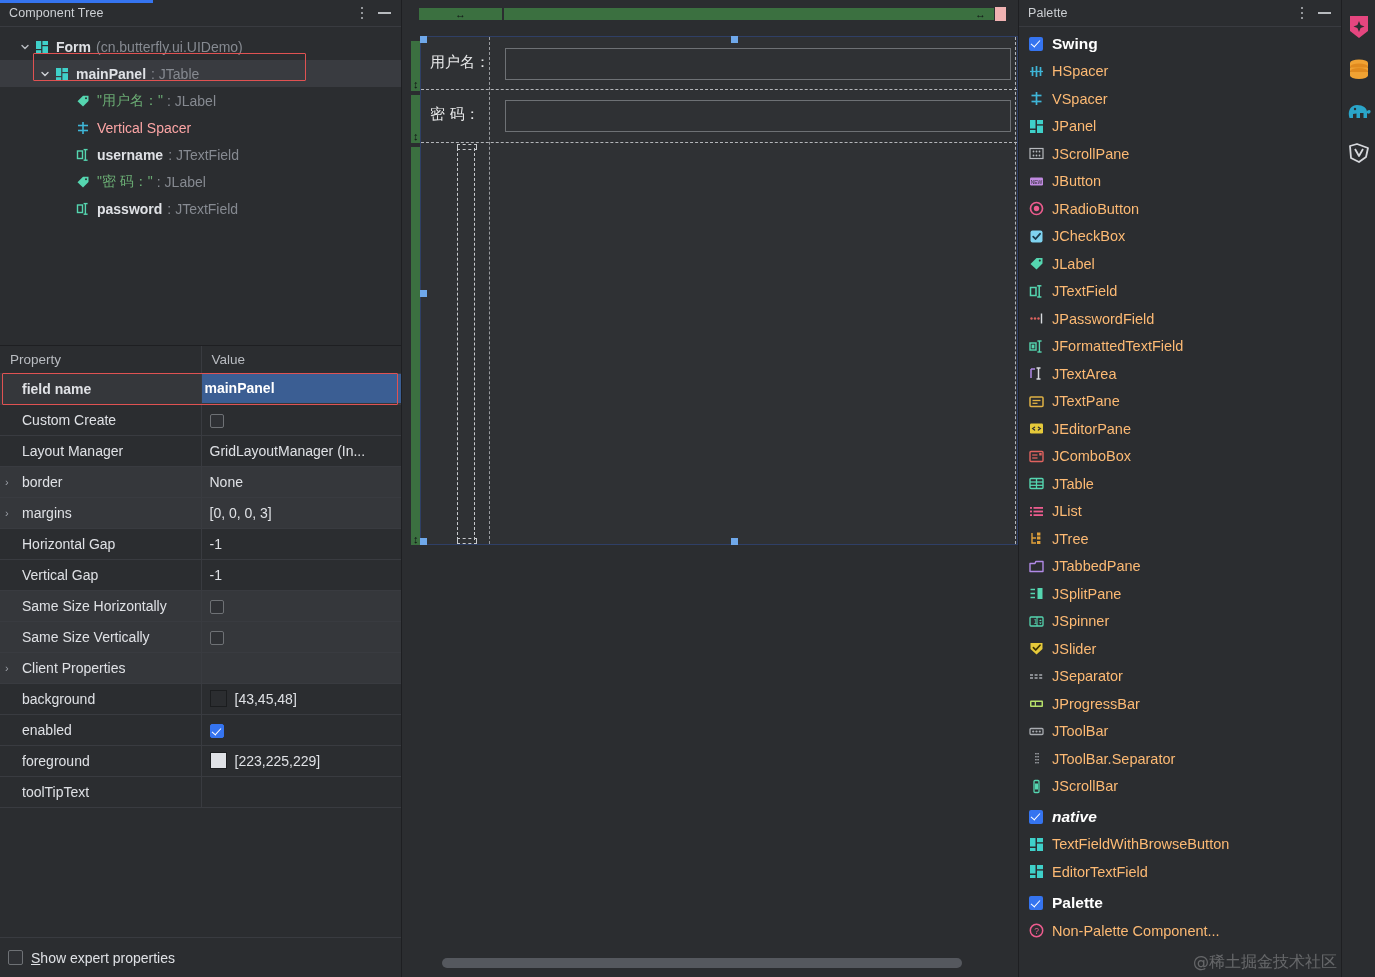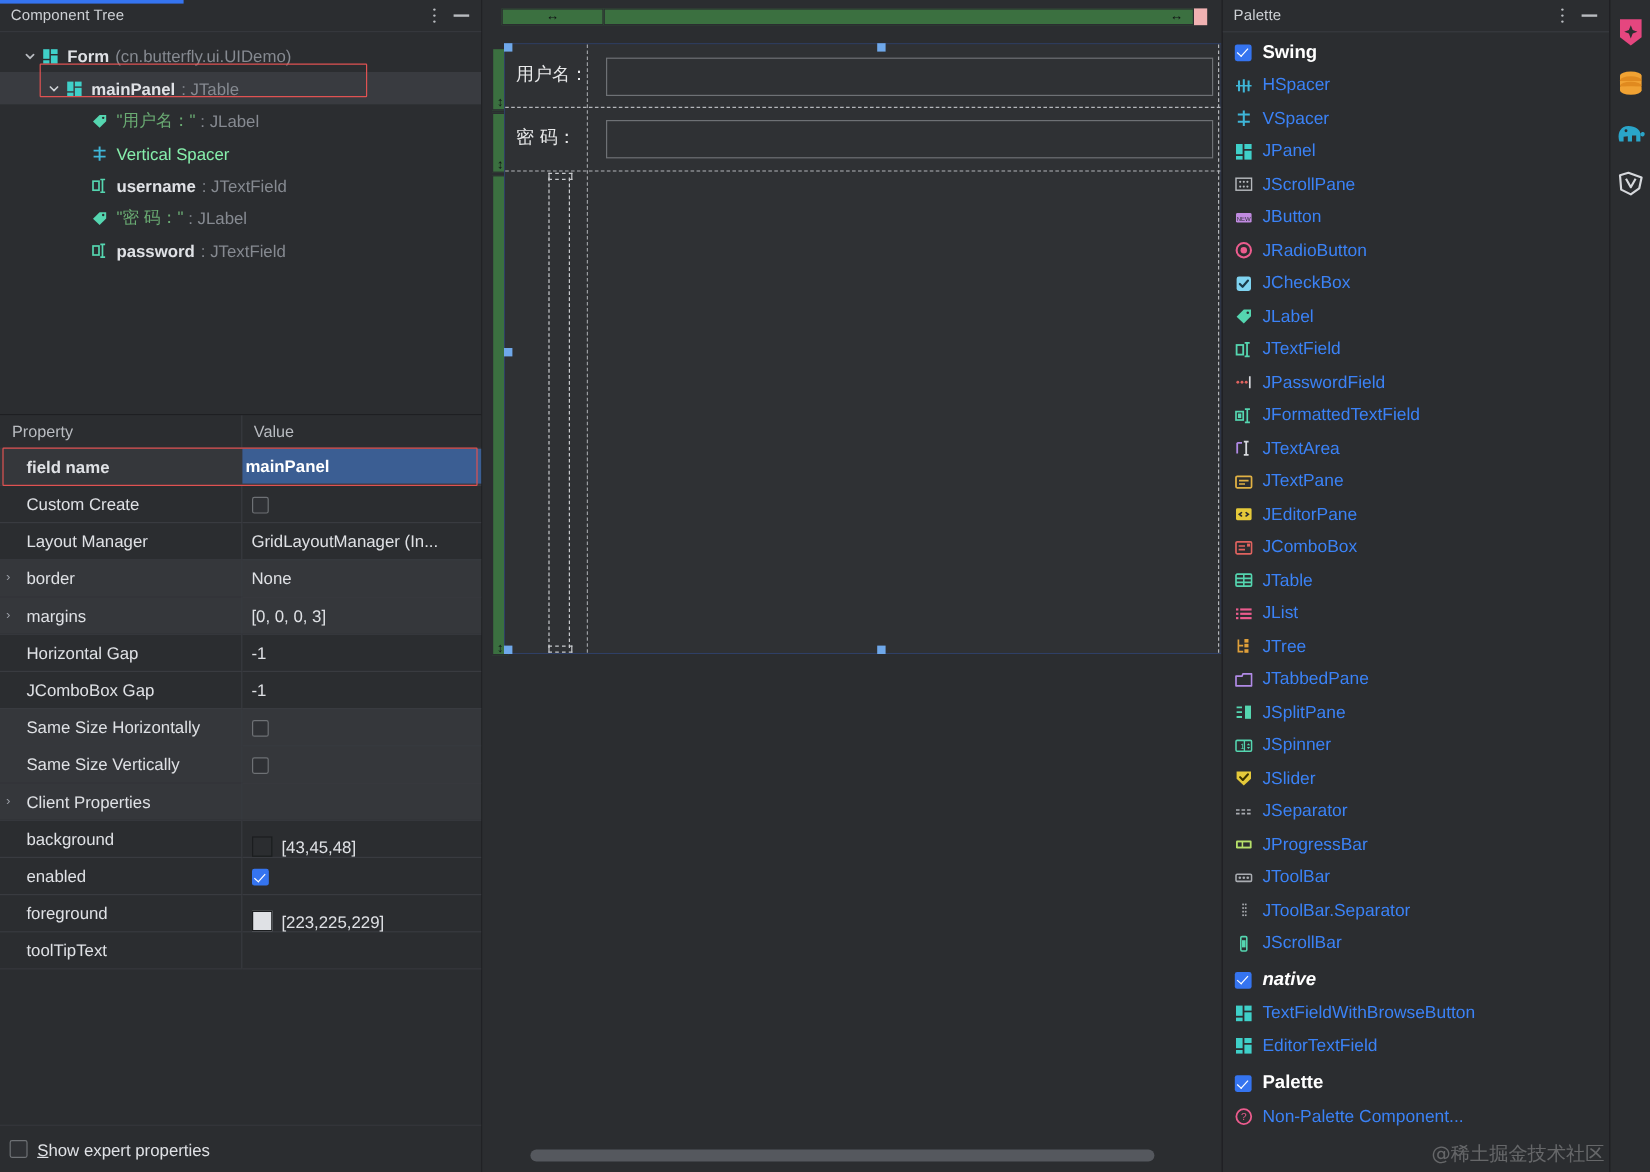--- a/index.html
+++ b/index.html
@@ -60,21 +60,21 @@
   .tree-row.selected { background: #393b40; }
   .chev {
     width: 16px; height: 16px; flex: 0 0 16px;
     display: flex; align-items: center; justify-content: center; cursor: pointer;
   }
   .chev svg { display: block; }
   .tree-icon { width: 17px; flex: 0 0 17px; display: flex; align-items: center; justify-content: center; margin-right: 6px; }
   .tname { color: #dfe1e5; font-weight: bold; }
   .ttype { color: #868a91; font-weight: normal; }
   .tstr { color: #6aab73; }
-  .tplain { color: #86efac; }
+  .tplain { color: #fca5a5; }
   .sel-outline {
     position: absolute; border: 1.5px solid #e05252;
     pointer-events: none; border-radius: 1px;
   }
 
   
   .prop-wrap { flex: 1; display: flex; flex-direction: column; overflow: hidden;
      border-top: 1px solid #1e1f22; background:#2b2d30; position: relative; }
   .prop-table { width: 100%; border-collapse: collapse; table-layout: fixed; }
   .prop-table col.c1 { width: 201px; }
@@ -112,21 +112,21 @@
   .cb.checked { background: #3574f0; border-color: #3574f0; position: relative; }
   .cb.checked::after {
     content: ""; position: absolute; left: 3.5px; top: 1px;
     width: 4px; height: 8px; border: solid #fff; border-width: 0 1.8px 1.8px 0;
     transform: rotate(42deg);
   }
   .swatch {
     width: 17px; height: 17px; display: inline-block; vertical-align: middle;
     border: 1px solid #1b1d1f; margin-right: 8px;
   }
-  .val-inline { display: flex; align-items: flex-end; height: 100%; }
+  .val-inline { display: flex; align-items: center; height: 100%; }
   .prop-filler { flex: 1; background: #2b2d30; border-top: 0; }
 
   
   .left-footer {
     height: 40px; min-height: 40px; display: flex; align-items: center;
     padding-left: 8px; border-top: 1px solid #393b40; background: #2b2d30;
   }
   .cb-sq {
     width: 15px; height: 15px; border: 1px solid #6e7175; background: #2f3135;
     border-radius: 2px; margin-right: 8px; flex: 0 0 15px;
@@ -215,21 +215,21 @@
   .pal-list { flex: 1; overflow: hidden; padding-top: 3px; }
   .pal-row {
     height: 27.5px; display: flex; align-items: center;
     font-size: 14.5px; white-space: nowrap; padding-left: 6px;
   }
   .pal-row.group { font-weight: bold; font-size: 15.5px; padding-left: 6px; }
   .pal-row .picon {
     width: 22px; flex: 0 0 22px; display: flex; align-items: center; justify-content: center;
     margin-right: 5px;
   }
-  .pal-row .ptext { color: #3b82f6; }
+  .pal-row .ptext { color: #fdba74; }
   .pal-row.group .ptext { color: #ffffff; }
   .gcb {
     width: 14px; height: 14px; background: #3574f0; border-radius: 2px;
     position: relative; display: inline-block;
   }
   .gcb::after {
     content: ""; position: absolute; left: 4px; top: 1.5px;
     width: 4px; height: 8px; border: solid #fff; border-width: 0 1.8px 1.8px 0;
     transform: rotate(42deg);
   }
@@ -410,21 +410,21 @@
               <span class="row-arrow">›</span>
               <span>margins</span>
             </td>
             <td class="pval">[0, 0, 0, 3]</td>
           </tr>
           <tr>
             <td class="pname">Horizontal Gap</td>
             <td class="pval">-1</td>
           </tr>
           <tr>
-            <td class="pname">JComboBox Gap</td>
+            <td class="pname">Vertical Gap</td>
             <td class="pval">-1</td>
           </tr>
           <tr class="shade">
             <td class="pname">Same Size Horizontally</td>
             <td class="pval"><span class="cb"></span></td>
           </tr>
           <tr class="shade">
             <td class="pname">Same Size Vertically</td>
             <td class="pval"><span class="cb"></span></td>
           </tr>

